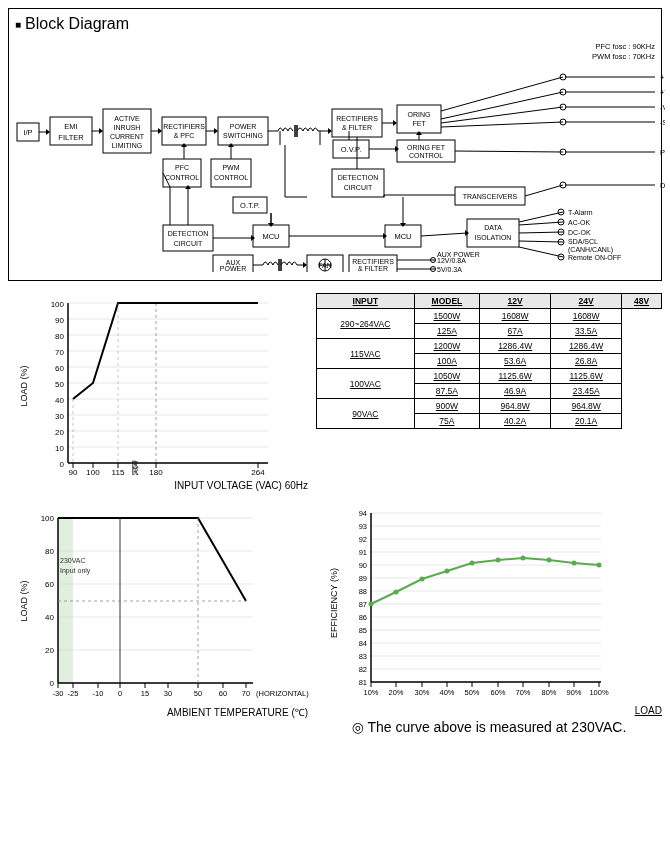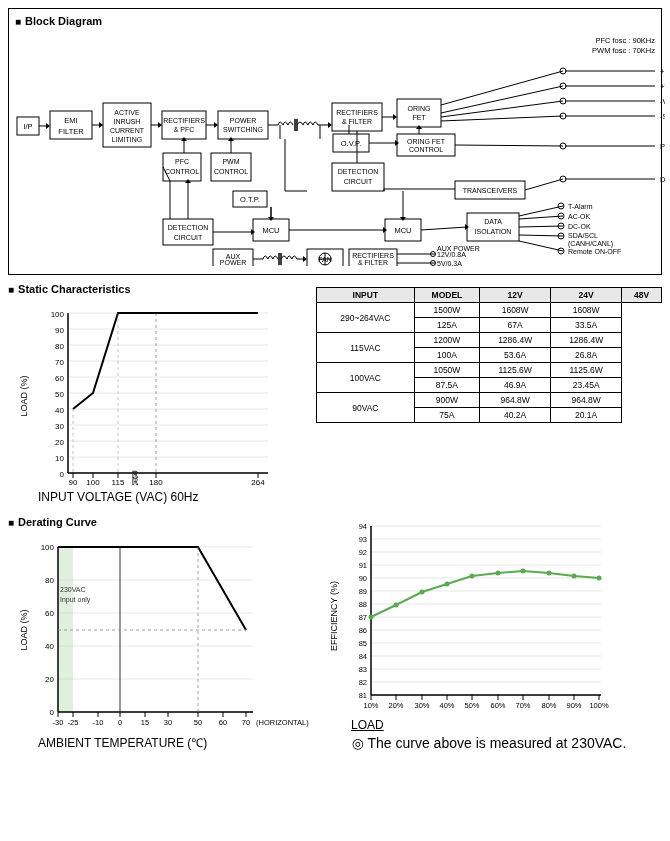--- a/index.html
+++ b/index.html
@@ -8,22 +8,22 @@
       font-family: Arial, sans-serif;
       font-size: 10px;
       width: 670px;
       min-height: 841px;
       padding: 8px;
       color: #000;
     }
 
     
     .section-header {
-      font-weight: bold;
-      font-size: 11px;
+      font-weight: normal;
+      font-size: 16px;
       margin-bottom: 4px;
       display: flex;
       align-items: center;
       gap: 4px;
     }
     .section-header::before {
       content: '■';
       font-size: 10px;
     }
 
@@ -57,40 +57,41 @@
     .derating-table {
       width: 100%;
       border-collapse: collapse;
       font-size: 8.5px;
       margin-top: 4px;
     }
     .derating-table th, .derating-table td {
       border: 1px solid #000;
       padding: 2px 4px;
       text-align: center;
+      text-decoration: underline;
     }
     .derating-table th {
       background: #e8e8e8;
     }
 
     
     .middle-sections {
       display: flex;
       gap: 8px;
       margin-top: 8px;
     }
     .mid-left {
       flex: 0 0 300px;
     }
     .mid-right {
       flex: 1;
     }
     .x-axis-label {
-      text-align: left;
-      font-size: 12px;
+      text-align: right;
+      font-size: 10px;
       margin-top: 2px;
     }
 
     svg text {
       font-family: Arial, sans-serif;
     }
 
     .footnote {
       font-size: 14px;
       text-align: center;
@@ -340,23 +341,20 @@
 
     <line x1="155" y1="188" x2="155" y2="150" stroke="#000" stroke-width="1"></line>
     <line x1="155" y1="150" x2="148" y2="136" stroke="#000" stroke-width="1"></line>
 
   </svg>
 </div>
 
 <div class="bottom-sections">
 
   <div class="bottom-left">
-    <div class="section-header">
-      <span>Static Characteristics</span>
-    </div>
     <div class="chart-container">
       <div style="display:flex; align-items:flex-start;">
         <div style="position:relative; width:30px; height:185px; display:flex; align-items:center; justify-content:center;">
           <span style="transform:rotate(-90deg); white-space:nowrap; font-size:9px; display:inline-block;">LOAD (%)</span>
         </div>
         <svg width="248" height="185" style="font-family:Arial; font-size:8px; overflow:visible;">
 
           <line x1="30" y1="10" x2="230" y2="10" stroke="#ccc" stroke-width="0.5"></line>
           <line x1="30" y1="26" x2="230" y2="26" stroke="#ccc" stroke-width="0.5"></line>
           <line x1="30" y1="42" x2="230" y2="42" stroke="#ccc" stroke-width="0.5"></line>
@@ -472,23 +470,20 @@
           <td>20.1A</td>
         </tr>
       </tbody>
     </table>
   </div>
 </div>
 
 <div class="middle-sections">
 
   <div class="mid-left">
-    <div class="section-header">
-      <span>Derating Curve</span>
-    </div>
     <div style="display:flex; align-items:flex-start;">
       <div style="position:relative; width:30px; height:195px; display:flex; align-items:center; justify-content:center;">
         <span style="transform:rotate(-90deg); white-space:nowrap; font-size:9px; display:inline-block;">LOAD (%)</span>
       </div>
       <svg width="248" height="200" style="font-family:Arial; font-size:8px; overflow:visible;">
 
         <rect x="20" y="15" width="15" height="165" fill="#d4e8d0" opacity="0.7"></rect>
 
         <line x1="20" y1="15" x2="215" y2="15" stroke="#ccc" stroke-width="0.5"></line>
         <line x1="20" y1="48" x2="215" y2="48" stroke="#ccc" stroke-width="0.5"></line>

